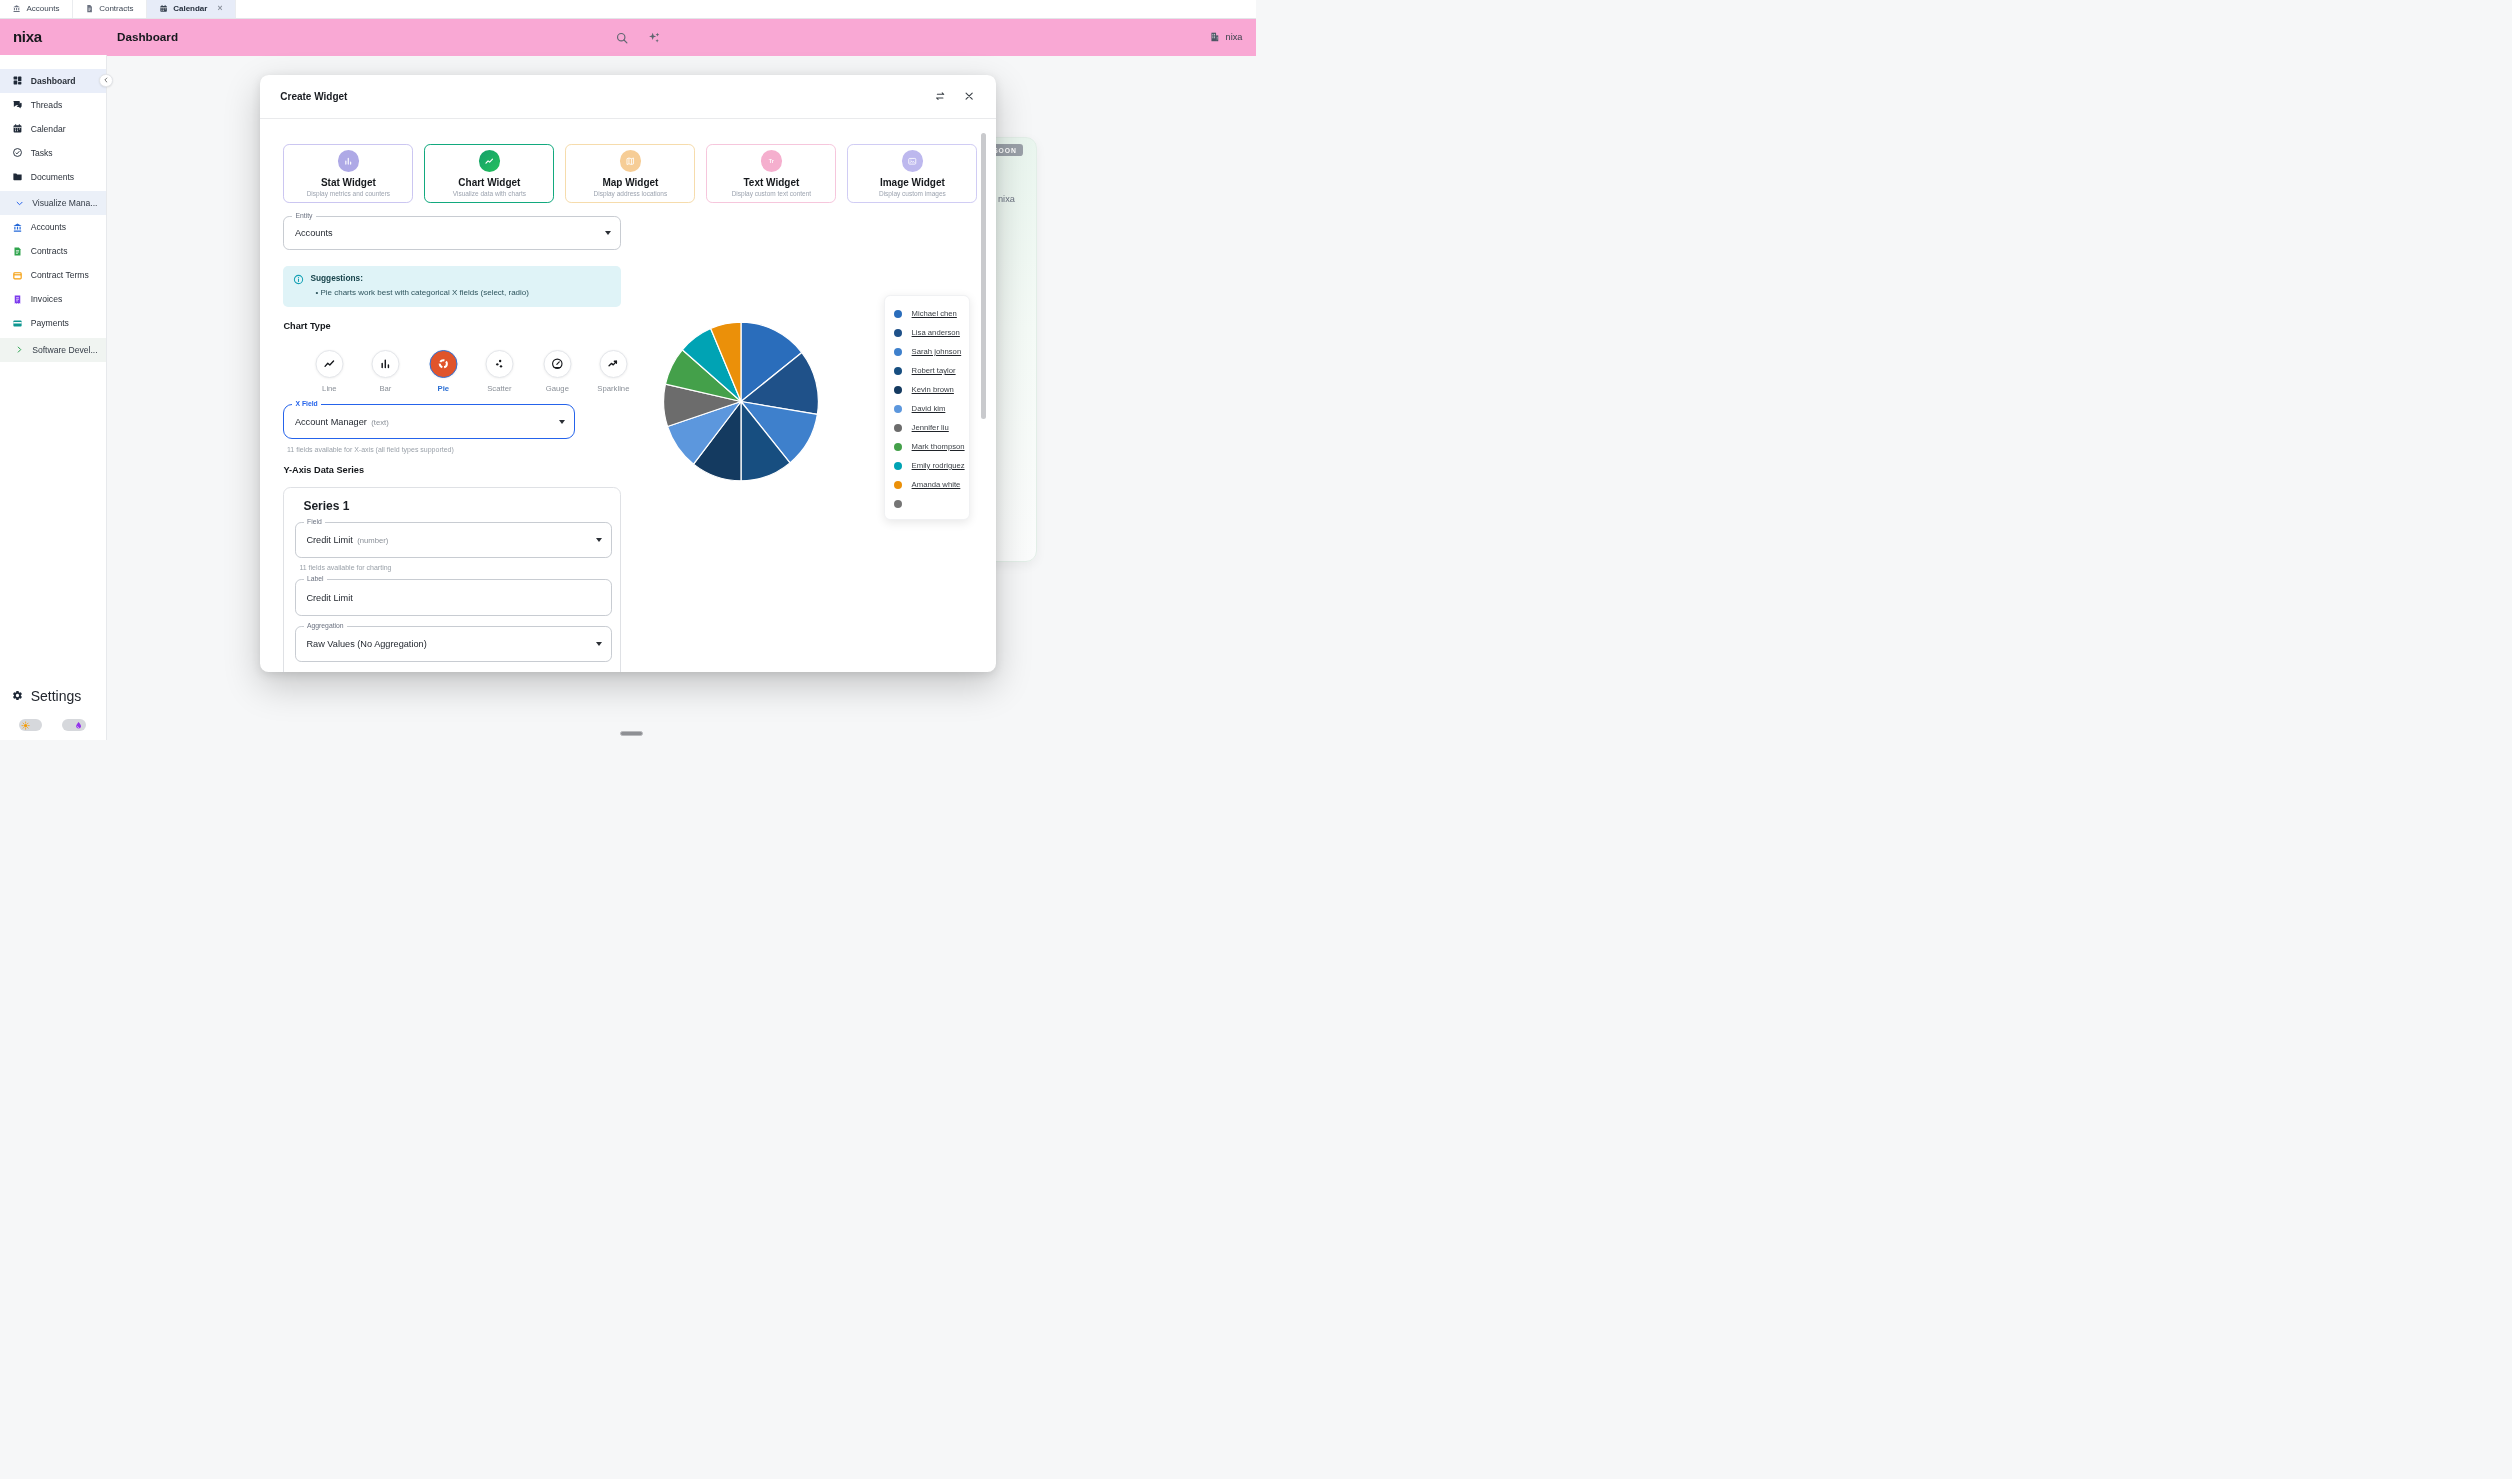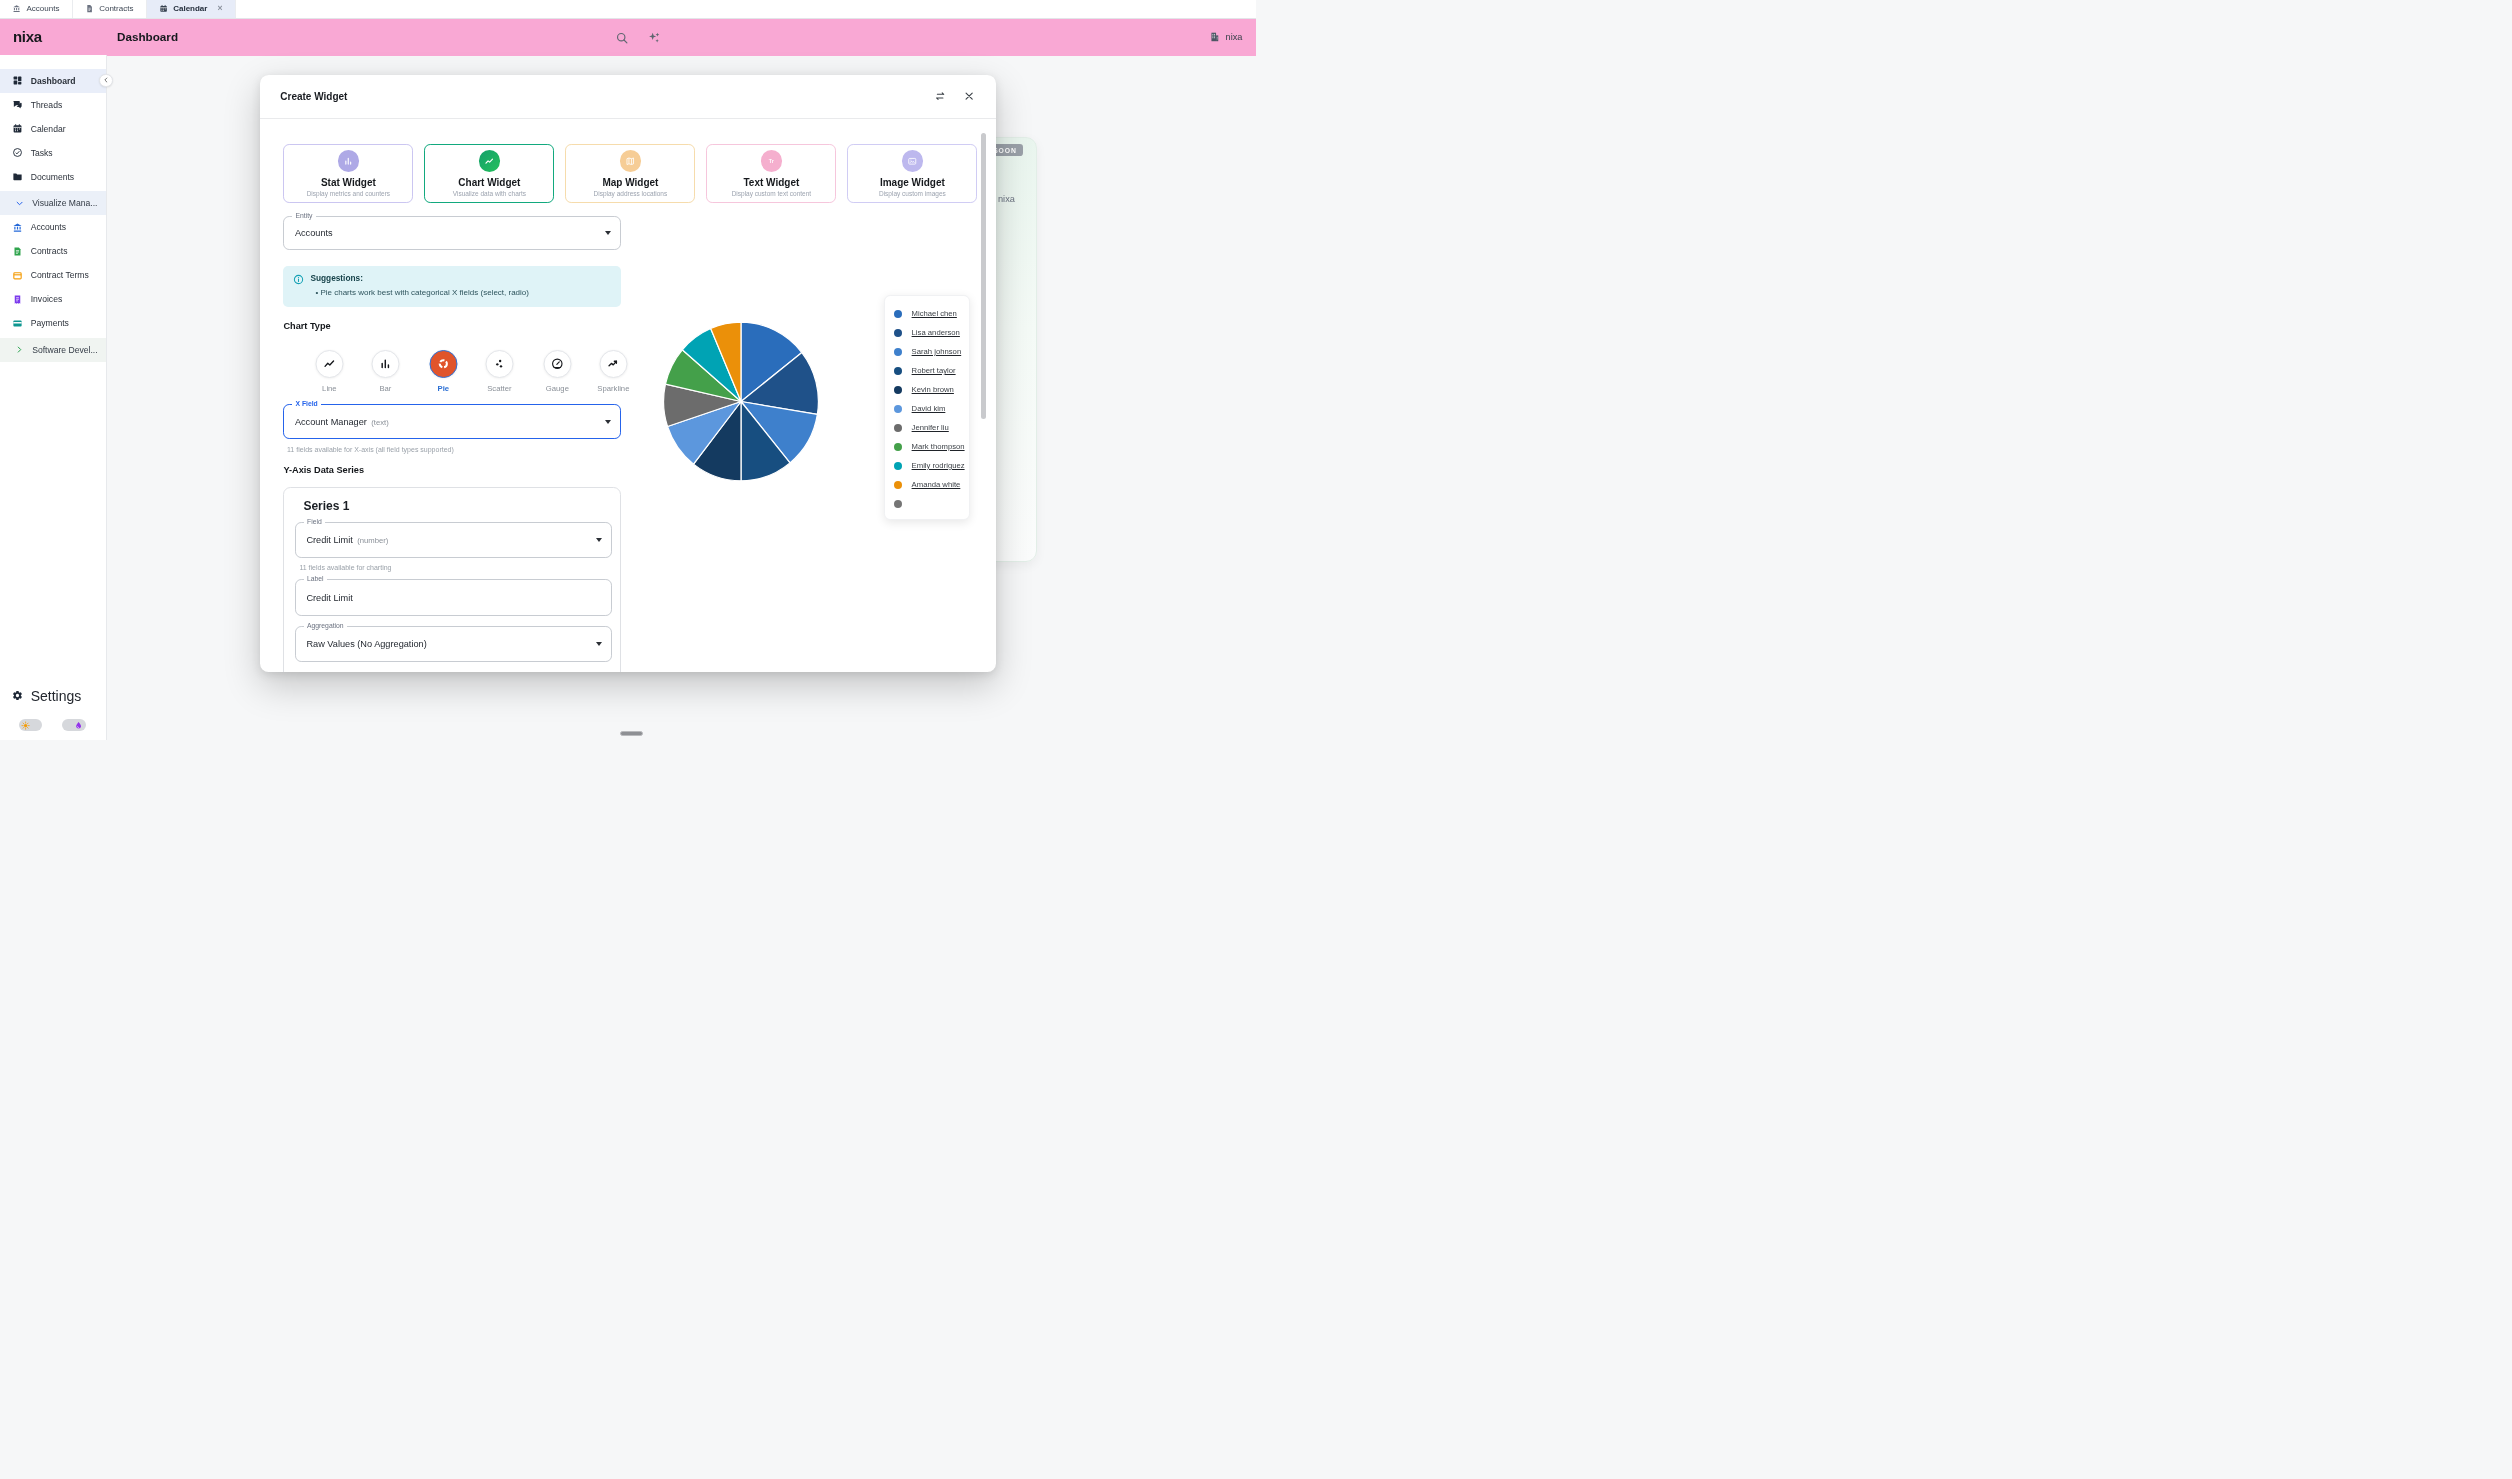--- a/index.html
+++ b/index.html
@@ -476,21 +476,21 @@
           <span class="c-circle">
             <svg width="13.6" height="13.6" viewBox="0 0 24 24" fill="currentColor">
               <path d="M4.5 15.5l4.2-4.2 3.2 2.6 5.6-6.4" fill="none" stroke="currentColor" stroke-width="2.4" stroke-linecap="round" stroke-linejoin="round"></path>
               <path d="M13.8 7.5h3.7V11" fill="none" stroke="currentColor" stroke-width="2.4" stroke-linecap="round" stroke-linejoin="round"></path>
             </svg>
           </span>
           <div class="c-label">Sparkline</div>
         </div>
       </div>
 
-    <div class="fld focused" style="left:23.4px; top:285px; width:338px; height:35px;">
+    <div class="fld focused" style="left:23.4px; top:285px; width:292px; height:35px;border-radius:9px;">
       <span class="f-label">X Field</span>
       <span class="f-value"><span>Account Manager</span><span class="f-type">(text)</span></span>
       <span class="caret"></span>
     </div>
     <div class="helper" style="left:27px; top:327px;">11 fields available for X-axis (all field types supported)</div>
 
     <div class="sec-heading" style="left:23.4px; top:346px;">Y-Axis Data Series</div>
 
     <div class="series-card">
       <div class="series-title">Series 1</div>

